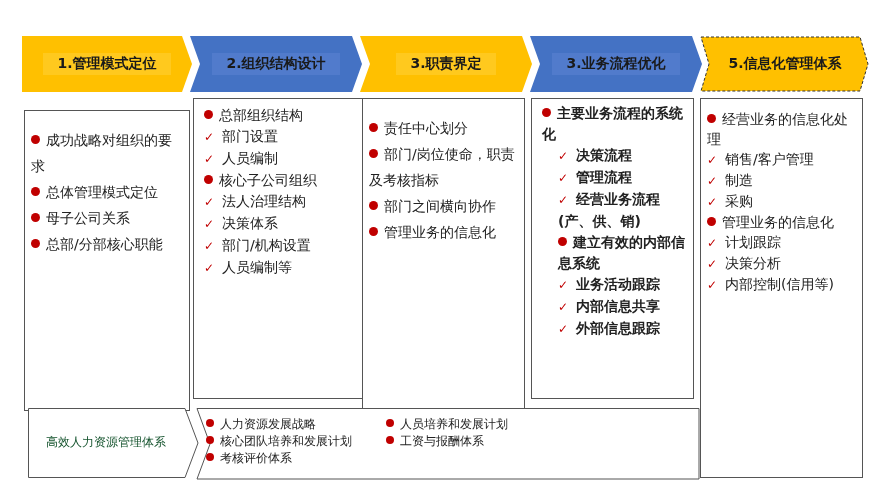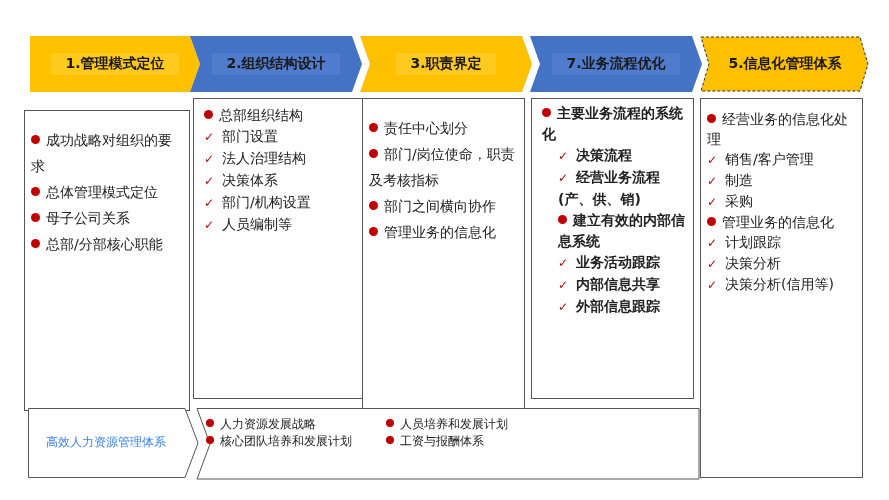--- a/index.html
+++ b/index.html
@@ -13,29 +13,29 @@
   .stage .lbl span { padding:2px 14px; }
   .box { position:absolute; top:98px; border:1px solid #555; background:#fff;
          box-sizing:border-box; font-size:14px; line-height:21px; padding:6px 6px; }
   .item { display:block; white-space:normal; }
   .dot { display:inline-block; width:9px; height:9px; border-radius:50%;
          background:#c00000; margin-right:6px; vertical-align:1px; }
   .chk { display:inline-block; color:#c00000; font-size:12px; width:14px; margin-right:4px; }
   .ind { padding-left:16px; }
   .bottom-left { position:absolute; left:28px; top:408px; width:170px; height:68px; }
   .bottom-left .lbl2 { position:absolute; left:0; right:14px; top:0; bottom:0;
-        display:flex; align-items:center; justify-content:center; font-size:12px; color:#3b82f6; }
+        display:flex; align-items:center; justify-content:center; font-size:12px; color:#14532d; }
   .bottom-right { position:absolute; left:196px; top:408px; width:503px; height:86px; }
   .bcol { position:absolute; top:8px; font-size:12px; line-height:17px; }
   .bcol .dot { width:8px; height:8px; margin-right:6px; }
 </style>
 </head>
 <body>
 
-<div class="stage" style="left:22px;width:170px;margin-left:8px;">
+<div class="stage" style="left:22px;width:170px;">
   <svg width="170" height="56">
       <polygon points="0,0 160,0 170,28 160,56 0,56" fill="#FFC000"></polygon>
     </svg>
   <div class="lbl">
       <span style="background:rgba(255,210,60,0.5)">1.管理模式定位</span>
     </div>
 </div>
 <div class="stage" style="left:190px;width:172px;">
   <svg width="172" height="56">
       <polygon points="0,0 162,0 172,28 162,56 0,56 10,28" fill="#4472C4"></polygon>
@@ -50,21 +50,21 @@
     </svg>
   <div class="lbl">
       <span style="background:rgba(255,210,60,0.5)">3.职责界定</span>
     </div>
 </div>
 <div class="stage" style="left:530px;width:172px;">
   <svg width="172" height="56">
       <polygon points="0,0 162,0 172,28 162,56 0,56 10,28" fill="#4472C4"></polygon>
     </svg>
   <div class="lbl">
-      <span style="background:rgba(90,130,210,0.6)">7.业务流程优化</span>
+      <span style="background:rgba(90,130,210,0.6)">3.业务流程优化</span>
     </div>
 </div>
 <div class="stage" style="left:700px;width:170px;">
   <svg width="170" height="56">
       <polygon points="1,1 160,1 168,28 160,55 1,55 9,28" fill="#FFC000" stroke="#333" stroke-width="1" stroke-dasharray="3,2"></polygon>
     </svg>
   <div class="lbl">
       <span>5.信息化管理体系</span>
     </div>
 </div>
@@ -72,65 +72,69 @@
 <div class="box" style="left:24px;width:166px;height:301px;padding-top:16px;line-height:26px;margin-top:12px;">
   <span class="item"><span class="dot"></span><span>成功战略对组织的要求</span></span>
   <span class="item"><span class="dot"></span><span>总体管理模式定位</span></span>
   <span class="item"><span class="dot"></span><span>母子公司关系</span></span>
   <span class="item"><span class="dot"></span><span>总部/分部核心职能</span></span>
 </div>
 
 <div class="box" style="left:193px;width:170px;height:301px;padding-left:10px;">
   <span class="item"><span class="dot"></span><span>总部组织结构</span></span>
   <span class="item"><span class="chk">✓</span><span>部门设置</span></span>
+  <span class="item"><span class="chk">✓</span><span>人员编制</span></span>
+  <span class="item"><span class="dot"></span><span>核心子公司组织</span></span>
   <span class="item"><span class="chk">✓</span><span>法人治理结构</span></span>
   <span class="item"><span class="chk">✓</span><span>决策体系</span></span>
   <span class="item"><span class="chk">✓</span><span>部门/机构设置</span></span>
   <span class="item"><span class="chk">✓</span><span>人员编制等</span></span>
 </div>
 
 <div class="box" style="left:362px;width:163px;height:348px;padding-top:16px;line-height:26px;">
   <span class="item"><span class="dot"></span><span>责任中心划分</span></span>
   <span class="item"><span class="dot"></span><span>部门/岗位使命，职责及考核指标</span></span>
   <span class="item"><span class="dot"></span><span>部门之间横向协作</span></span>
   <span class="item"><span class="dot"></span><span>管理业务的信息化</span></span>
 </div>
 
 <div class="box" style="left:531px;width:163px;height:301px;padding-top:4px;padding-left:10px;font-weight:bold;">
   <span class="item"><span class="dot"></span><span>主要业务流程的系统化</span></span>
   <span class="item ind"><span class="chk">✓</span><span>决策流程</span></span>
+  <span class="item ind"><span class="chk">✓</span><span>管理流程</span></span>
   <span class="item ind"><span class="chk">✓</span><span>经营业务流程(产、供、销)</span></span>
   <span class="item ind"><span class="dot"></span><span>建立有效的内部信息系统</span></span>
   <span class="item ind"><span class="chk">✓</span><span>业务活动跟踪</span></span>
   <span class="item ind"><span class="chk">✓</span><span>内部信息共享</span></span>
   <span class="item ind"><span class="chk">✓</span><span>外部信息跟踪</span></span>
 </div>
 
 <div class="box" style="left:700px;width:163px;height:380px;padding-top:10px;line-height:20px;">
   <span class="item"><span class="dot"></span><span>经营业务的信息化处理</span></span>
   <span class="item"><span class="chk">✓</span><span>销售/客户管理</span></span>
   <span class="item"><span class="chk">✓</span><span>制造</span></span>
   <span class="item"><span class="chk">✓</span><span>采购</span></span>
   <span class="item"><span class="dot"></span><span>管理业务的信息化</span></span>
   <span class="item"><span class="chk">✓</span><span>计划跟踪</span></span>
   <span class="item"><span class="chk">✓</span><span>决策分析</span></span>
-  <span class="item"><span class="chk">✓</span><span>决策分析(信用等)</span></span>
+  <span class="item"><span class="chk">✓</span><span>内部控制(信用等)</span></span>
 </div>
 
 <div class="bottom-left">
   <svg width="172" height="70" style="position:absolute;left:0;top:0;">
       <polygon points="0.5,0.5 157,0.5 170,35 157,69.5 0.5,69.5" fill="#fff" stroke="#555" stroke-width="1"></polygon>
     </svg>
   <div class="lbl2">高效人力资源管理体系</div>
 </div>
 <div class="bottom-right">
   <svg width="505" height="72" style="position:absolute;left:0;top:0;">
       <polygon points="14,0.5 503,0.5 503,71 1,71 14,36 1,0.5" fill="#fff" stroke="#555" stroke-width="1"></polygon>
     </svg>
   <div class="bcol" style="left:10px;">
     <div><span class="dot"></span><span>人力资源发展战略</span></div>
     <div><span class="dot"></span><span>核心团队培养和发展计划</span></div>
+    <div><span class="dot"></span><span>考核评价体系</span></div>
   </div>
   <div class="bcol" style="left:190px;">
     <div><span class="dot"></span><span>人员培养和发展计划</span></div>
     <div><span class="dot"></span><span>工资与报酬体系</span></div>
   </div>
 </div>
 
 </body></html>

